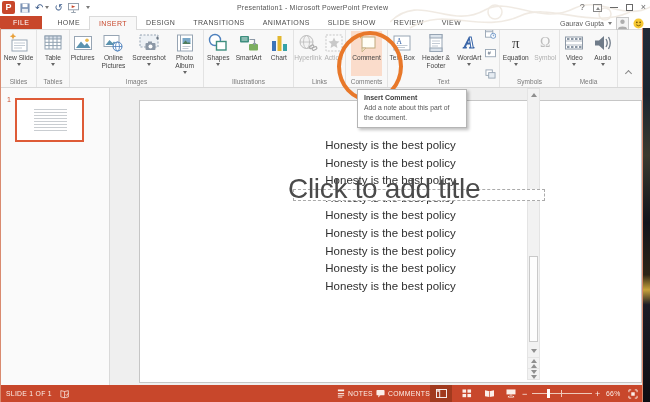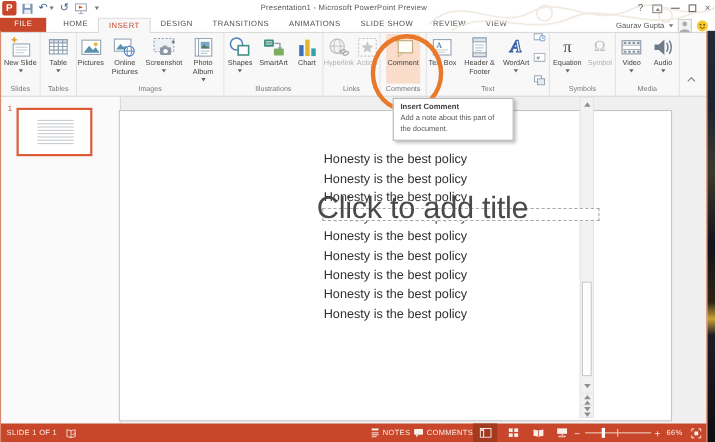--- a/index.html
+++ b/index.html
@@ -66,21 +66,21 @@
   
   .workspace { position:absolute; left:0; top:88px; width:643px; height:297px; background:#EFEFEF; z-index:1; }
   .thumb-panel { position:absolute; left:0; top:0; width:110px; height:297px; background:#FAFAFA;
                  border-right:1px solid #D9D9D9; }
   .thumb-num { position:absolute; left:7px; top:8px; font-size:7px; color:#C8502F; }
   .thumb { position:absolute; left:15px; top:10px; width:69px; height:44px; background:#fff;
            border:2px solid #DE5B37; }
   .thumb-lines { position:absolute; left:17px; top:9px; width:33px; }
   .thumb-lines div { height:1px; background:#C9CDD1; margin-bottom:2px; }
 
-  .slide-page { position:absolute; left:108px; top:12px; width:503px; height:283px; background:#fff;
+  .slide-page { position:absolute; left:139px; top:12px; width:503px; height:283px; background:#fff;
                 border:1px solid #C6C6C6; }
   .slide-body { position:absolute; left:0; top:36px; width:100%; text-align:center;
                 font-size:11.5px; line-height:17.6px; color:#303030; }
   .dashed-box { position:absolute; left:293px; top:101px; width:252px; height:12px;
                 border:1px dashed #ABABAB; z-index:4; background:#fff; }
   .slide-title { position:absolute; left:288px; top:85px; font-size:28px; color:#4a4a4a;
                  letter-spacing:-0.3px; white-space:nowrap; z-index:5; }
 
   
   .scrollbar { position:absolute; left:527px; top:0; width:13px; height:292px; background:#F2F2F2;

